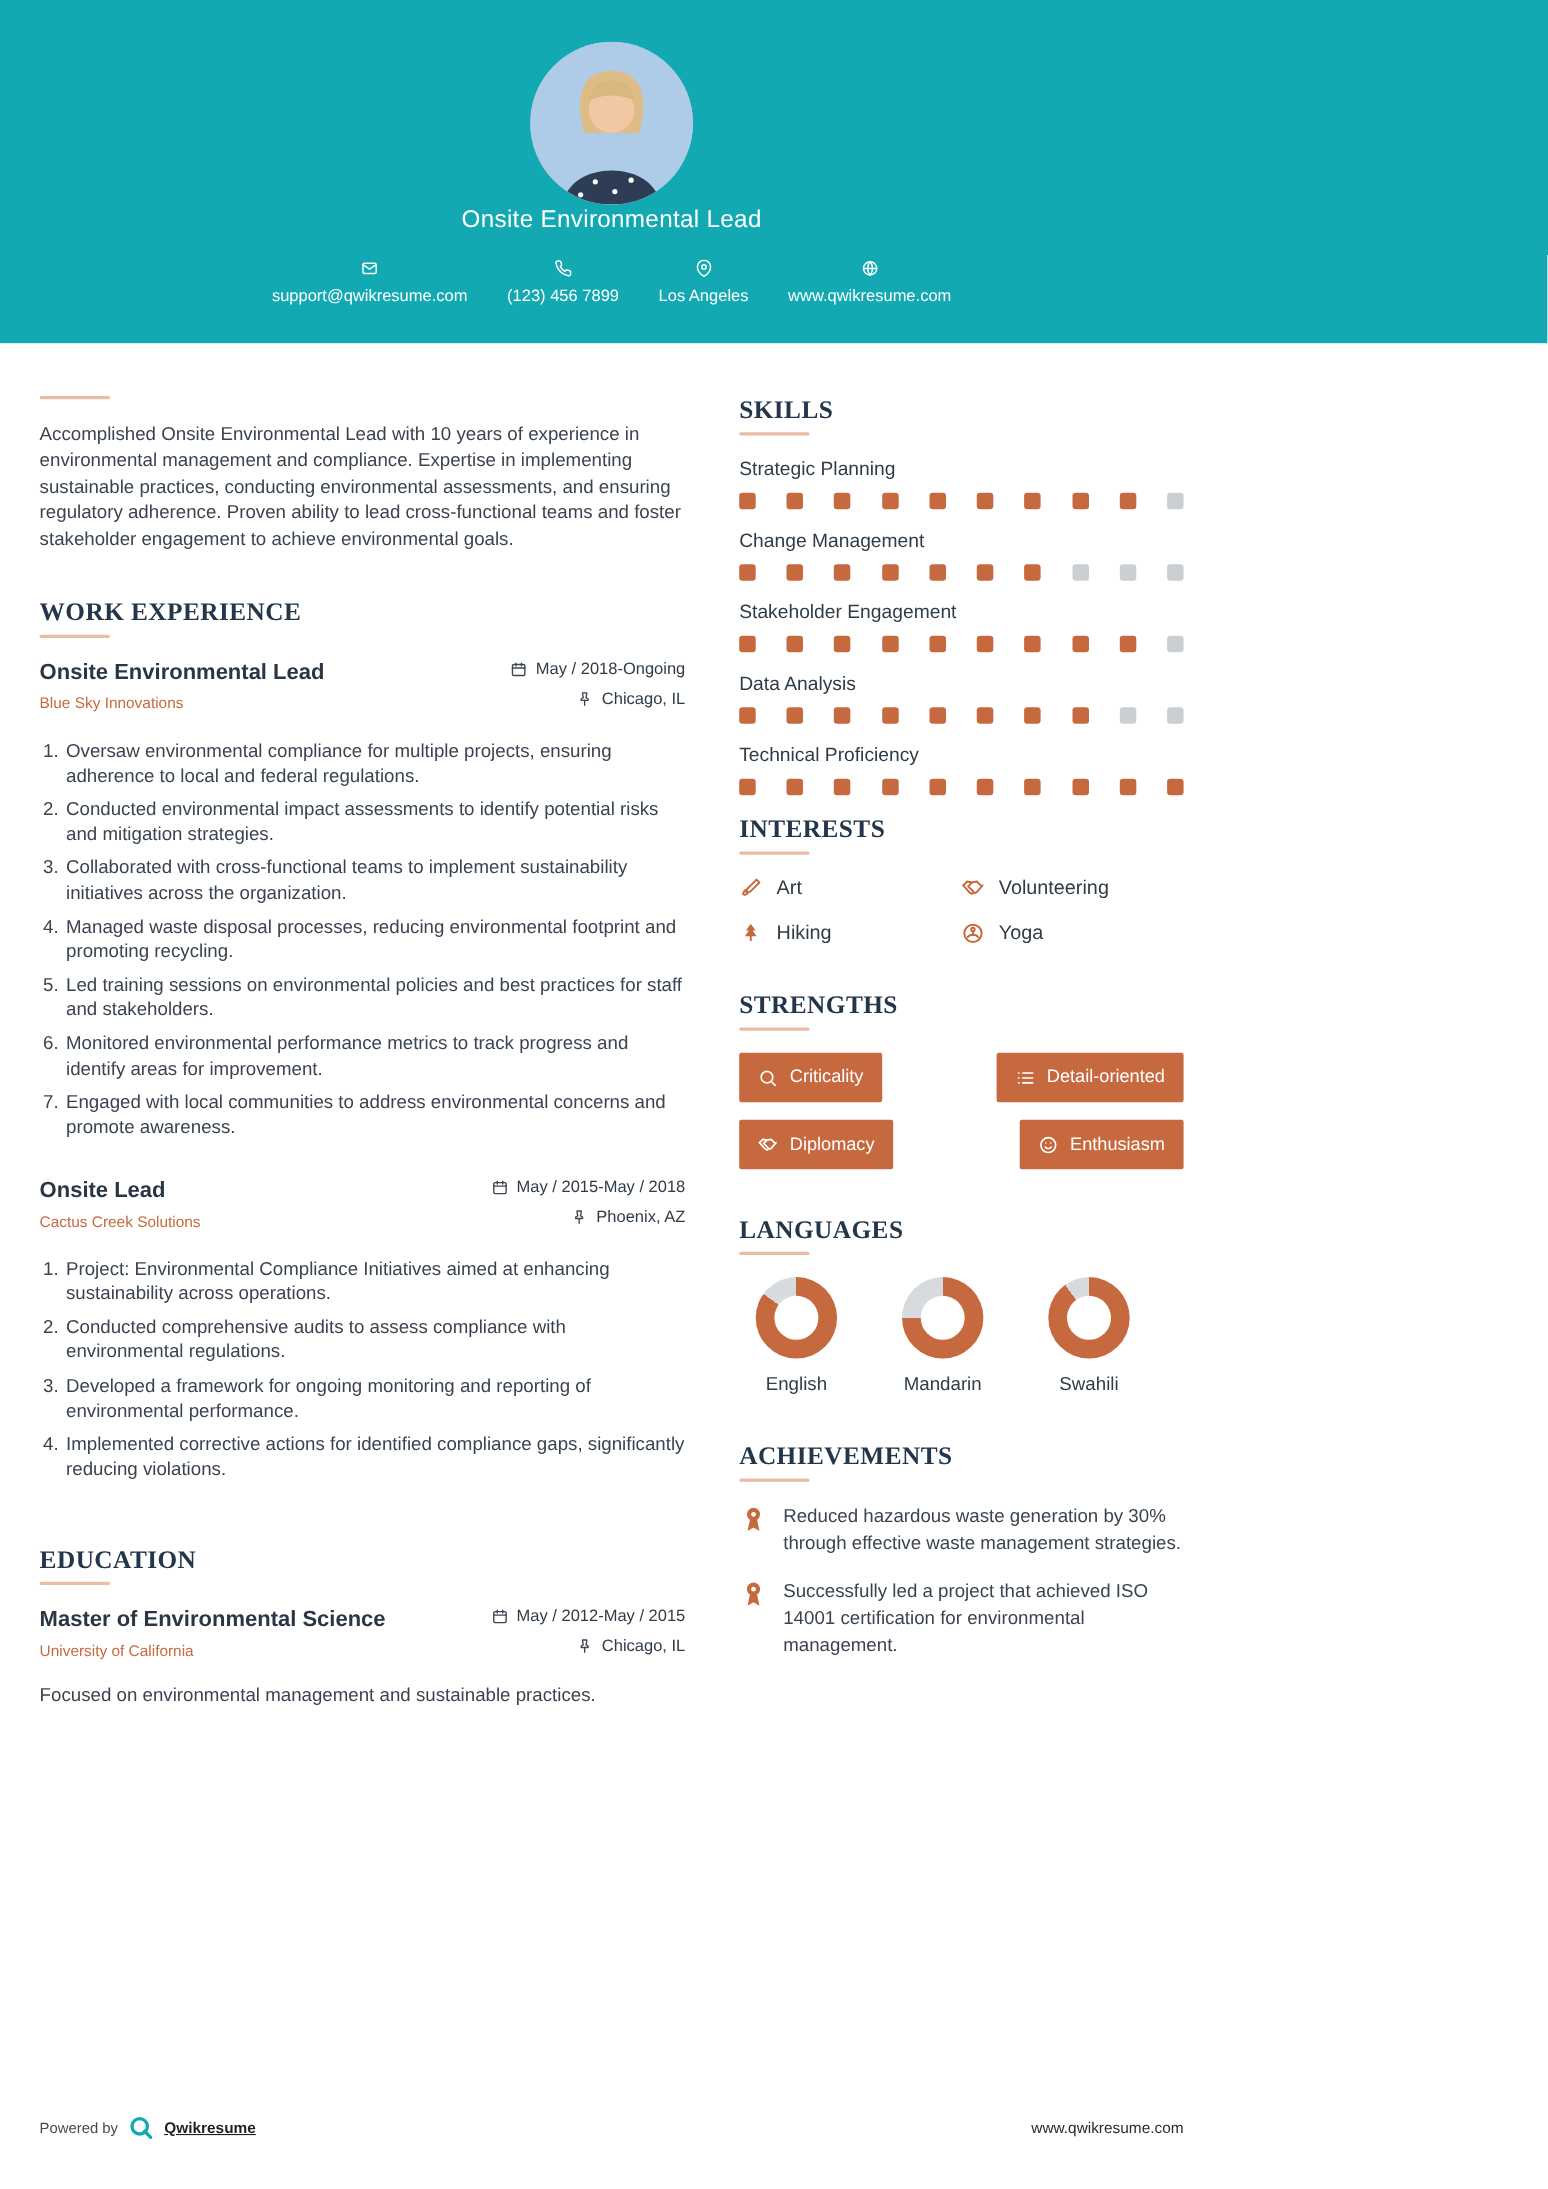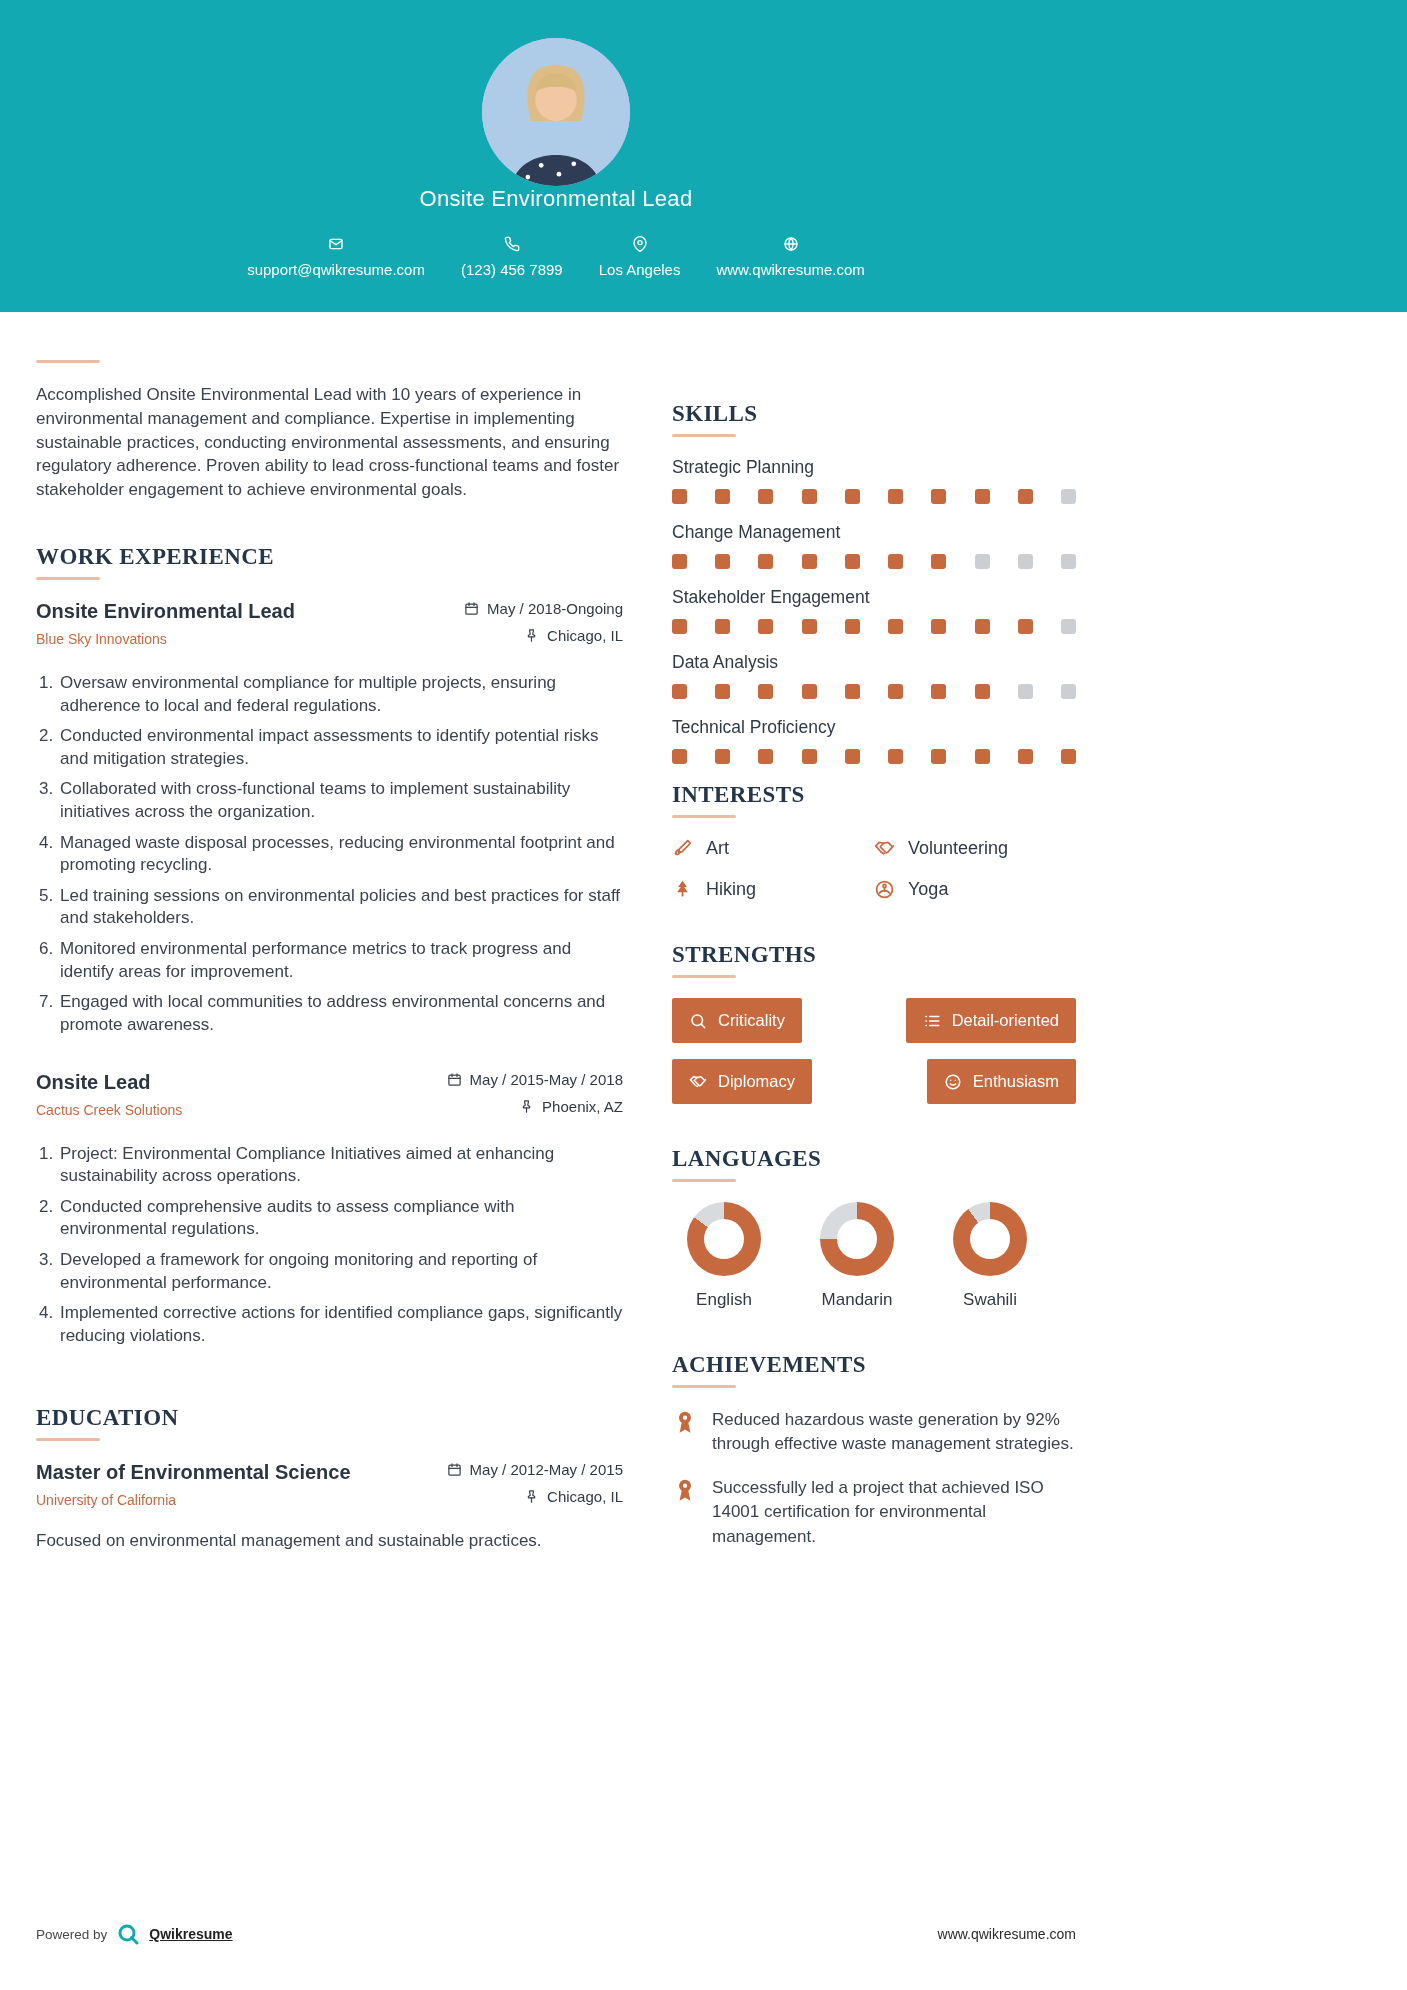--- a/index.html
+++ b/index.html
@@ -14,21 +14,21 @@
   .avatar svg { display: block; width: 100%; height: 100%; }
   .person-name { font-family: "Liberation Serif", "DejaVu Serif", serif; font-size: 47px; letter-spacing: 1.5px; font-weight: 700; margin: 16px 0 6px; }
   .person-title { font-size: 22px; font-weight: 500; letter-spacing: .3px; }
   .contacts { margin-top: 24px; display: flex; justify-content: center; gap: 36px; font-size: 15px; align-items: center; }
   .contact { display: inline-flex; align-items: center; gap: 9px; flex-direction: column; }
   .contact svg { width: 16px; height: 16px; stroke: #fff; fill: none; stroke-width: 2; stroke-linecap: round; stroke-linejoin: round; }
 
   
   .content { width: 1040px; margin: 48px 0 0 36px; display: flex; gap: 49px; }
   .col-left { width: 587px; }
-  .col-right { width: 404px; margin-top: 41px; }
+  .col-right { width: 404px; }
 
   h2.section { font-family: "Liberation Serif", "DejaVu Serif", serif; font-size: 23px; color: #24364A; margin: 0 0 7px; letter-spacing: .4px; font-weight: 700; }
   .rule { width: 64px; height: 3px; background: #EBBCA4; border-radius: 2px; margin: 0 0 20px; }
 
   .summary-text { font-size: 17px; line-height: 1.4; margin: 0 0 42px; }
 
   
   .job { margin-bottom: 34px; }
   .job-head { display: flex; justify-content: space-between; align-items: flex-start; }
   .job-title { font-size: 20px; font-weight: 700; color: #2A3644; }
@@ -409,21 +409,21 @@
 
       <h2 class="section">ACHIEVEMENTS</h2>
       <div class="rule"></div>
       <div>
         <div class="ach-item">
           <svg viewBox="0 0 24 24">
               <circle cx="12" cy="8" r="5.5"></circle>
               <path d="M9 12.5L7 22l5-3 5 3-2-9.5z"></path>
               <circle cx="12" cy="8" r="2" fill="#fff"></circle>
             </svg>
-          <span>Reduced hazardous waste generation by 92% through effective waste management strategies.</span>
+          <span>Reduced hazardous waste generation by 30% through effective waste management strategies.</span>
         </div>
         <div class="ach-item">
           <svg viewBox="0 0 24 24">
               <circle cx="12" cy="8" r="5.5"></circle>
               <path d="M9 12.5L7 22l5-3 5 3-2-9.5z"></path>
               <circle cx="12" cy="8" r="2" fill="#fff"></circle>
             </svg>
           <span>Successfully led a project that achieved ISO 14001 certification for environmental management.</span>
         </div>
       </div>

